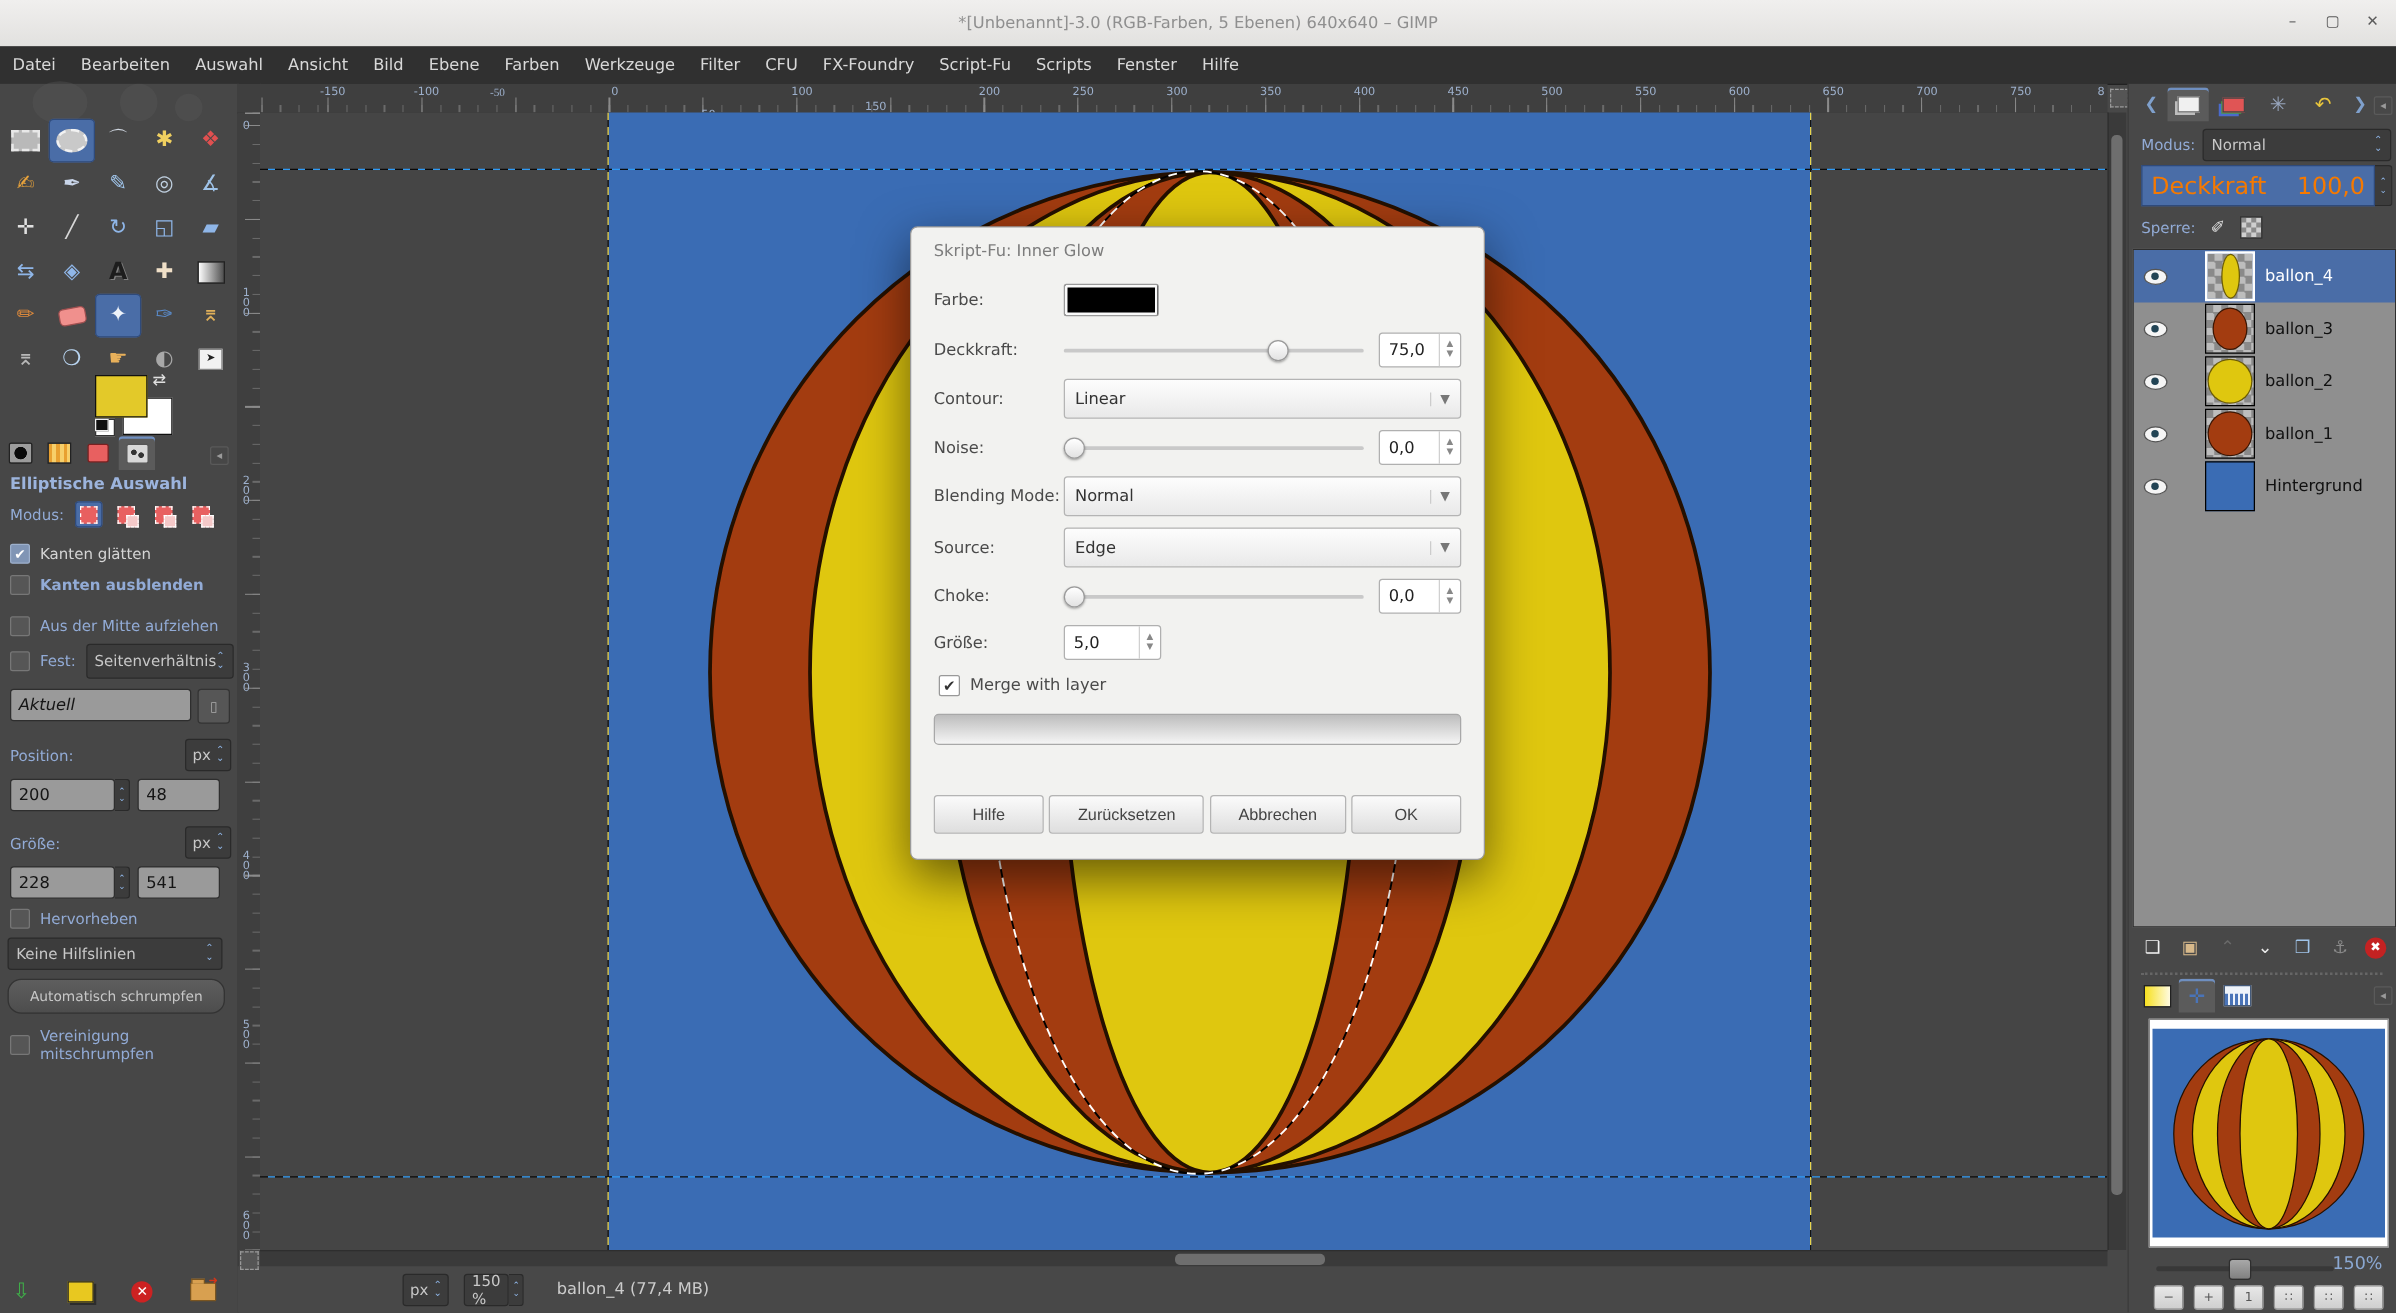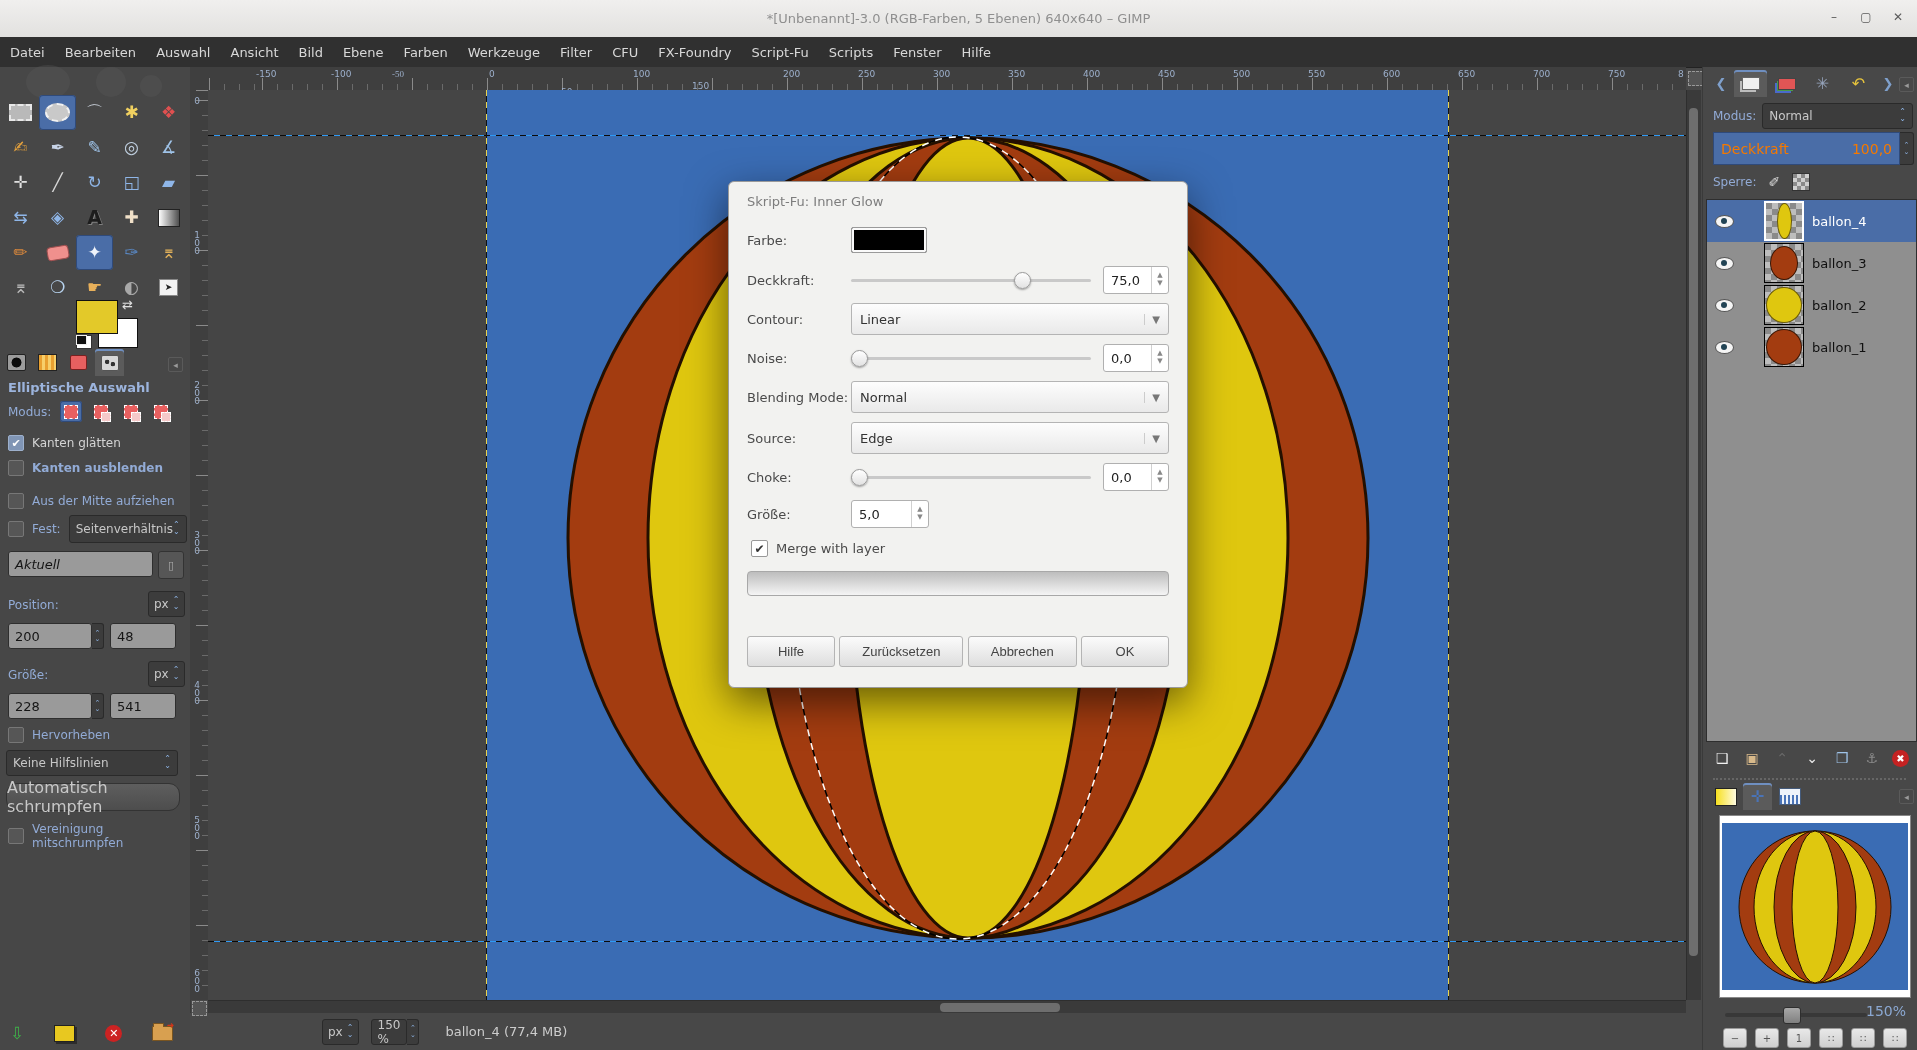--- a/index.html
+++ b/index.html
@@ -64,21 +64,21 @@
     color:#8fb6e8;font-size:7px;line-height:.9;display:flex;flex-direction:column;align-items:center;justify-content:center;height:26px;box-sizing:border-box}
   .unit-btn{background:#3c3c3c;border:1px solid #2a2a2a;border-radius:3px;color:#c8c8c8;font-size:12px;
     height:24px;display:flex;align-items:center;gap:4px;padding:0 5px}
   #modus-row{display:flex;align-items:center;gap:9px}
   .modus-btn{width:22px;height:21px;display:flex;align-items:center;justify-content:center;border-radius:3px}
   .modus-btn.on{background:#4a6da7;box-shadow:inset 0 0 0 1px #2f4a7a}
   .modus-ico{width:12px;height:12px;background:#e86060;border:1px dashed #fff;position:relative}
   .m-add .modus-ico::after,.m-sub .modus-ico::after,.m-int .modus-ico::after{content:"";position:absolute;
     right:-4px;bottom:-4px;width:8px;height:8px;background:#f5c9c9;border:1px dashed #fff}
   #auto-shrink{background:linear-gradient(#5e5e5e,#4d4d4d);border:1px solid #333;border-radius:11px;
-    color:#c8c8c8;font-size:16px;display:flex;align-items:center;justify-content:center;height:26px}
+    color:#c8c8c8;font-size:11px;display:flex;align-items:center;justify-content:center;height:26px}
   
   #ruler-corner{left:190px;top:67px;width:18px;height:23px;background:#3f3f3f;border-right:1px solid #333;border-bottom:1px solid #333}
   #hruler{left:208px;top:67px;width:1478px;height:23px;background:#3f3f3f;border-bottom:1px solid #333;overflow:hidden;
     background-image:repeating-linear-gradient(90deg,#8a8a8a 0 1px,transparent 1px 75px),repeating-linear-gradient(90deg,#6a6a6a 0 1px,transparent 1px 15px);
     background-size:100% 12px,100% 6px;background-position:54px 100%,54px 100%;background-repeat:repeat-x}
   .hrl{position:absolute;top:2px;font-size:9px;color:#9db0cc}
   #vruler{left:190px;top:90px;width:18px;height:910px;background:#3f3f3f;border-right:1px solid #333;overflow:hidden;
     background-image:repeating-linear-gradient(180deg,#8a8a8a 0 1px,transparent 1px 75px),repeating-linear-gradient(180deg,#6a6a6a 0 1px,transparent 1px 15px);
     background-size:12px 100%,6px 100%;background-position:100% 10px,100% 10px;background-repeat:repeat-y}
   .vrl{position:absolute;left:2px;writing-mode:vertical-rl;text-orientation:upright;font-size:9px;color:#9db0cc;letter-spacing:-2px}
@@ -112,21 +112,21 @@
   .rtab{width:33px;height:27px;display:flex;align-items:center;justify-content:center;border-radius:3px 3px 0 0}
   .rtab.on{background:#5b5b5b;box-shadow:inset 0 2px 0 #6f8fc0}
   .rtab.arrow{width:20px;color:#7fa0cc;font-size:13px}
   .css-layers::before{content:"";width:16px;height:11px;background:#f0f0f0;border:1px solid #666;
     box-shadow:-3px 3px 0 -1px #bdbdbd}
   .css-channels::before{content:"";width:16px;height:10px;background:#e05555;border:1px solid #444;
     box-shadow:-2px 2px 0 -1px #4a9a4a,-4px 4px 0 -1px #4a6acc}
   .rrow-label{color:#92abd6;font-size:12px}
   #deckkraft-bar{position:absolute;left:10px;top:65px;width:187px;height:33px;background:#4a6da7;border:1px solid #2f4a7a;
     display:flex;align-items:center;justify-content:space-between;padding:0 7px;box-sizing:border-box}
-  #deckkraft-bar span{color:#f57900;font-size:14px}
+  #deckkraft-bar span{color:#f57900;font-size:19px}
   #deckkraft-spin{position:absolute;left:197px;top:65px;width:14px;height:33px}
   
   #layer-list{position:absolute;left:3px;top:132px;width:209px;height:541px;background:#8f8f8f;border:1px solid #2e2e2e;overflow:hidden}
   .layer-row{height:42px;display:flex;align-items:center;gap:8px;padding-left:8px;color:#101010;font-size:13px}
   .layer-row.on{background:#4a6da7;color:#fff}
   .eye{width:17px;height:11px;background:#f5f5f5;border-radius:50%;border:1px solid #555;position:relative;flex:0 0 auto;margin-right:22px}
   .eye::after{content:"";position:absolute;left:5px;top:2px;width:6px;height:6px;border-radius:50%;background:#245}
   .thumb{width:40px;height:40px;border:1px solid #000;box-sizing:border-box;flex:0 0 auto;
     background:repeating-conic-gradient(#bdbdbd 0 25%,#8a8a8a 0 50%) 0 0/12px 12px;
     display:flex;align-items:center;justify-content:center}
@@ -534,20 +534,25 @@
       <div class="layer-row">
     <span class="eye"></span>
     <span class="thumb thumb-b2"></span>
     <span>ballon_2</span>
   </div>
       <div class="layer-row">
     <span class="eye"></span>
     <span class="thumb thumb-b1"></span>
     <span>ballon_1</span>
   </div>
+      <div class="layer-row">
+    <span class="eye"></span>
+    <span class="thumb thumb-bg"></span>
+    <span>Hintergrund</span>
+  </div>
     </div>
 
   <div id="layer-btns">
       <span class="lab-btn" style="color: rgb(242, 242, 242);">❑</span>
       <span class="lab-btn" style="color: rgb(216, 185, 138);">▣</span>
       <span class="lab-btn" style="color: rgb(106, 106, 106);">⌃</span>
       <span class="lab-btn" style="color: rgb(234, 234, 234);">⌄</span>
       <span class="lab-btn" style="color: rgb(159, 195, 232);">❒</span>
       <span class="lab-btn" style="color: rgb(138, 138, 138);">⚓</span>
       <span class="lab-btn css-del" style="color: rgb(255, 255, 255);">✖</span>

